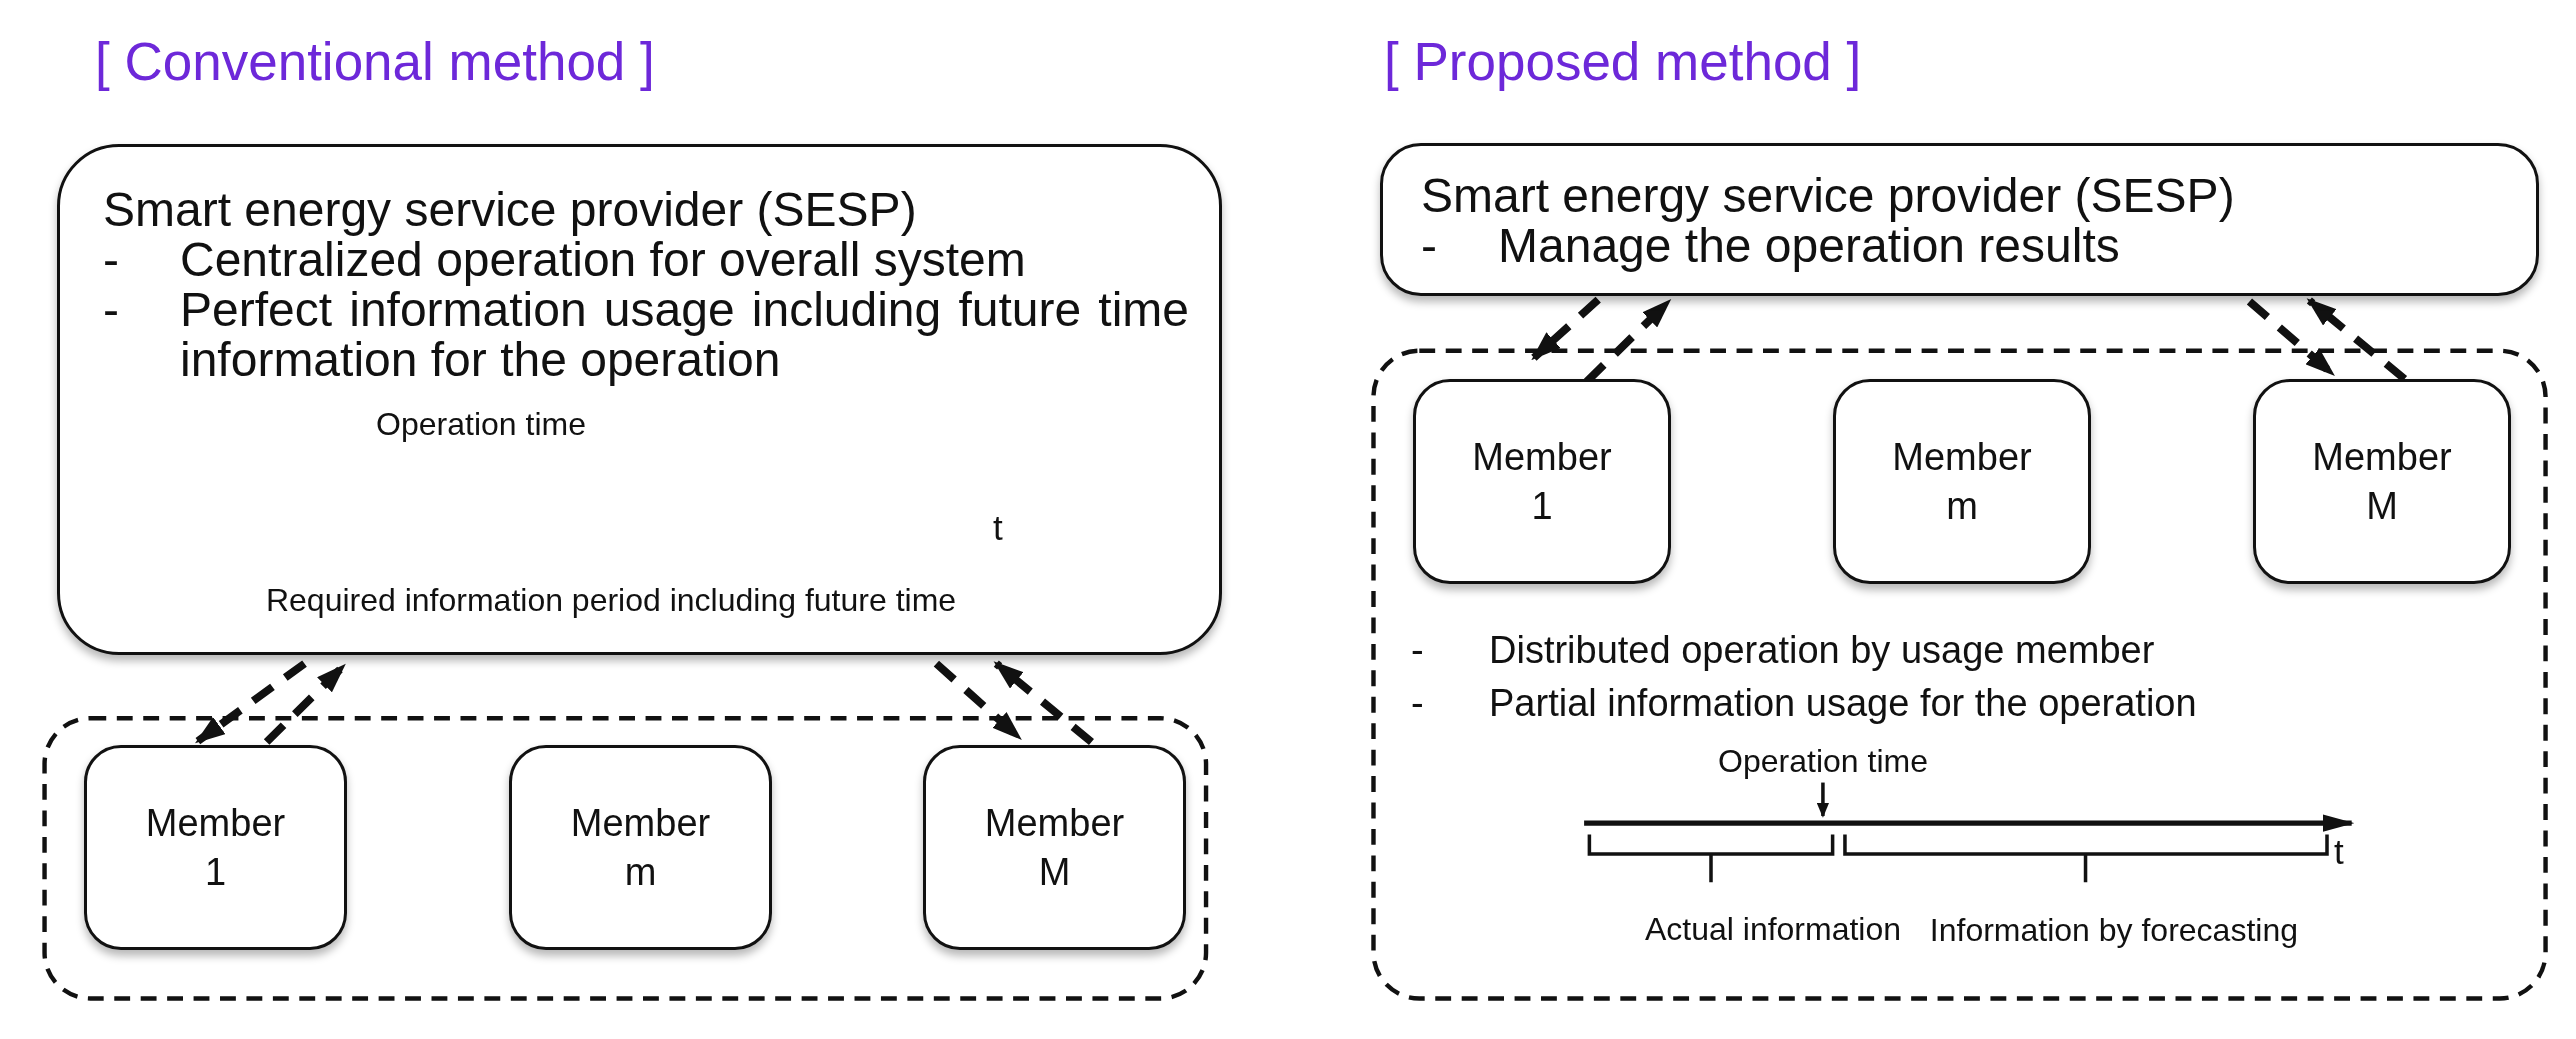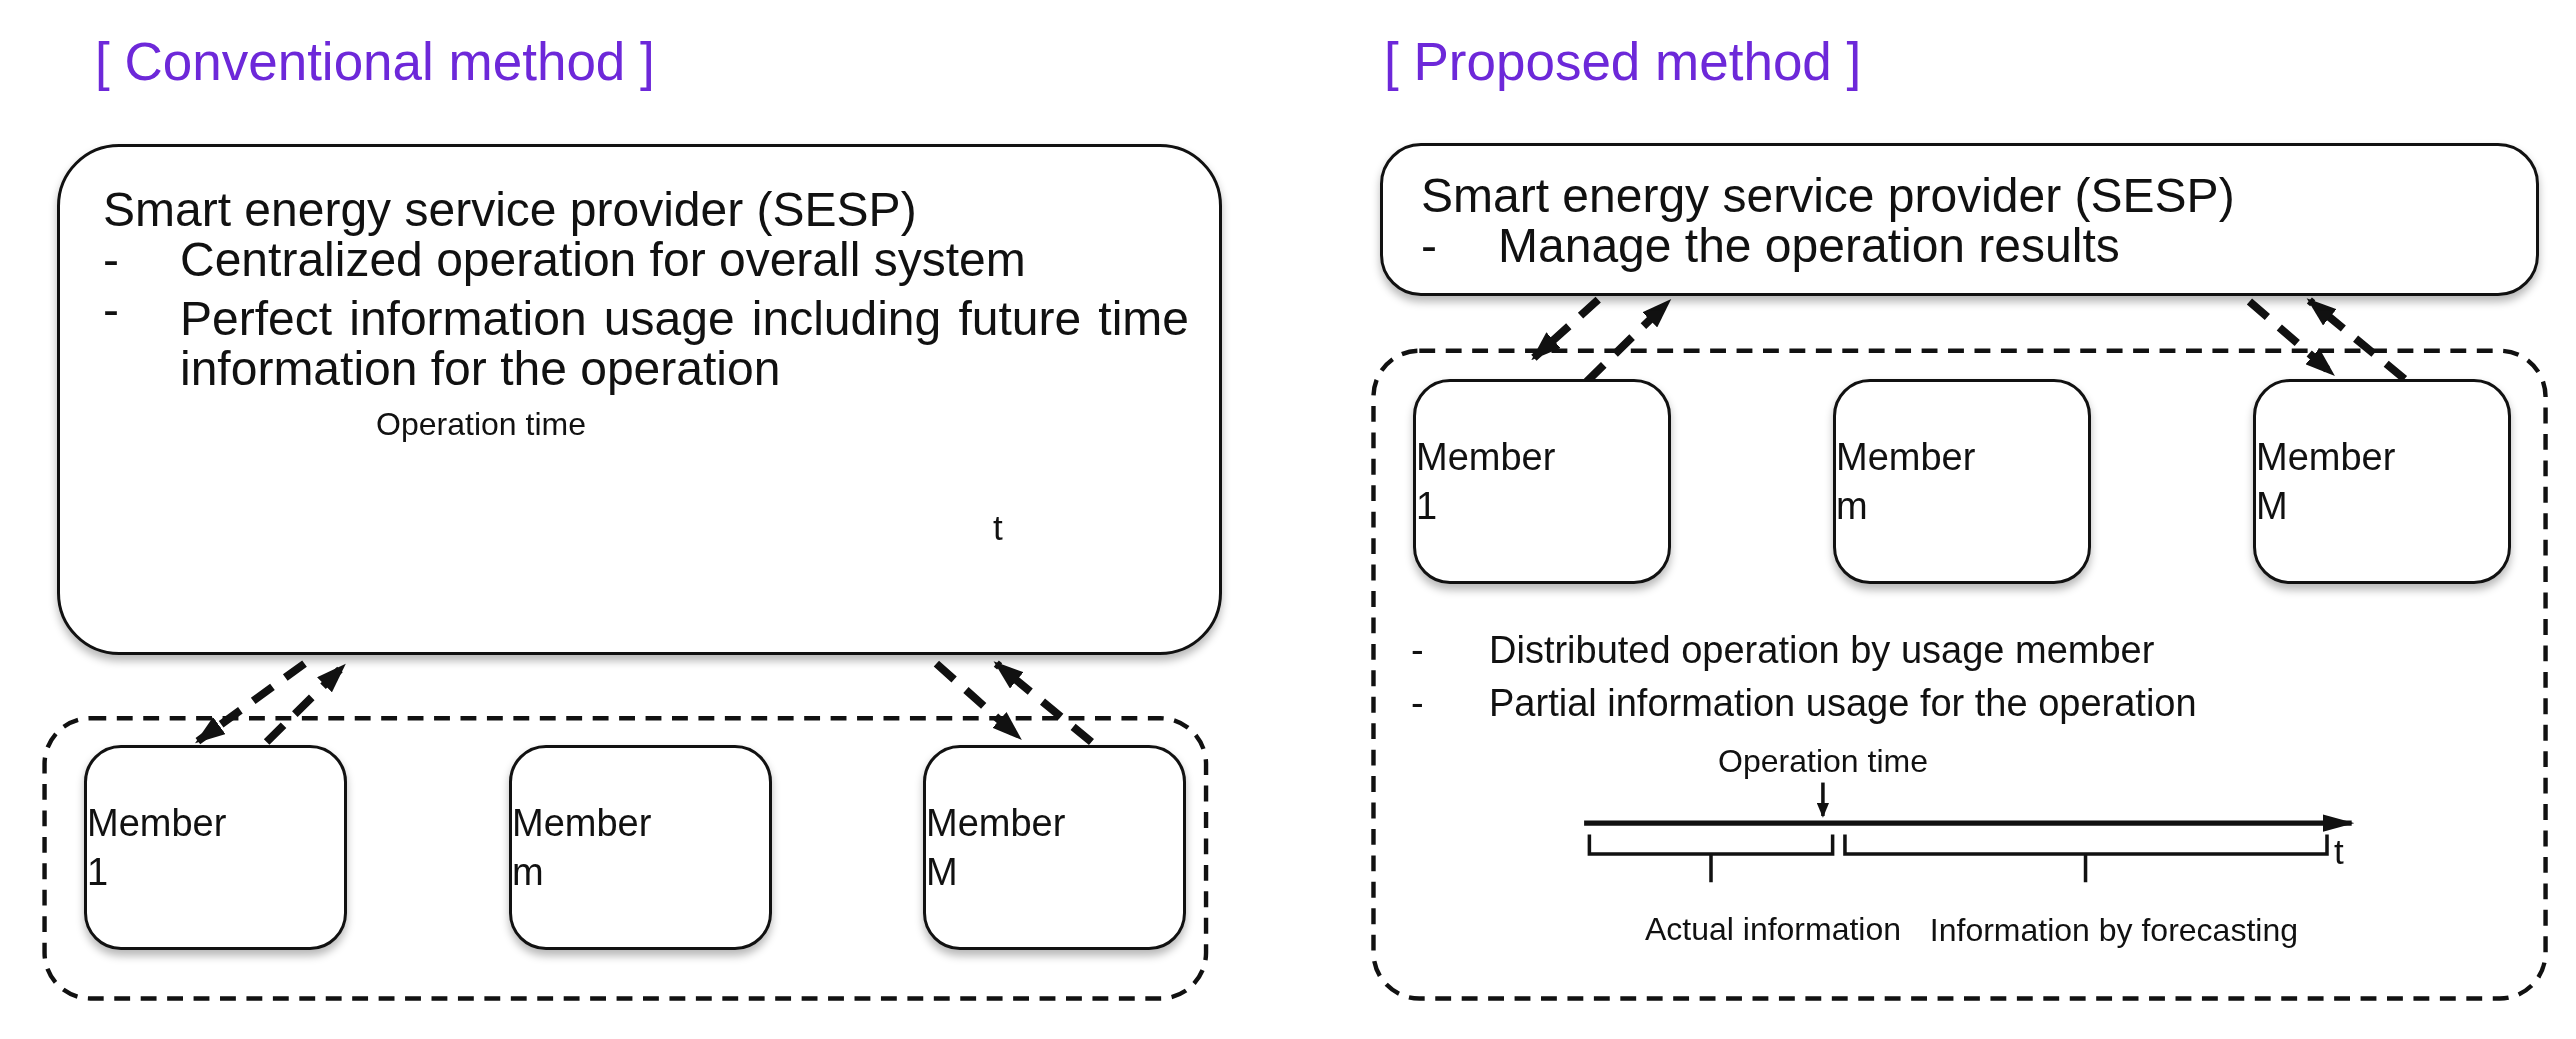--- a/index.html
+++ b/index.html
@@ -21,29 +21,29 @@
   .solid-box{
     position:absolute;
     border:3.5px solid #111111;
     background:#ffffff;
     box-shadow:0 5.3px 8px rgba(0,0,0,0.28);
     box-sizing:border-box;
   }
   .sesp-left{left:57px;top:144px;width:1165px;height:511px;border-radius:62px;}
   .sesp-right{left:1380px;top:143px;width:1159px;height:153px;border-radius:41px;}
   .member{
-    display:flex;flex-direction:column;align-items:flex-start;justify-content:center;
+    display:flex;flex-direction:column;align-items:center;justify-content:center;
     border-radius:37px;
     font-size:38px;line-height:49px;text-align:center;
   }
   .boxtext{font-size:48px;line-height:50px;}
   .boxtext .row{display:flex;}
   .boxtext .dash{width:77px;flex:0 0 77px;}
   .boxtext .btext{flex:1;}
-  .jline{text-align:justify;text-align-last:justify;margin-top:9px;}
+  .jline{text-align:justify;text-align-last:justify;}
   .smalllabel{font-size:32px;line-height:35px;text-align:center;}
   .tlabel{font-size:35px;line-height:35px;}
   .g-bullets{font-size:38px;line-height:53px;}
   .g-bullets .row{display:flex;}
   .g-bullets .dash{width:78px;flex:0 0 78px;}
   svg.overlay{position:absolute;left:0;top:0;}
   .stroke{stroke:#111111;fill:none;}
 </style>
 </head>
 <body>
@@ -102,20 +102,21 @@
         <div class="jline">Perfect information usage including future time</div>
         <div>information for the operation</div>
       </span>
     </div>
   </div>
 
   <div class="abs smalllabel" style="left:349px;top:407px;width:264px;">Operation time</div>
 
   <div class="abs tlabel" style="left:993px;top:510px;">t</div>
 
+  <div class="abs smalllabel" style="left:223px;top:583px;width:776px;">Required information period including future time</div>
 
   <div class="solid-box member" style="left:84px;top:745px;width:263px;height:205px;">
     <div>Member</div>
     <div>1</div>
   </div>
   <div class="solid-box member" style="left:509px;top:745px;width:263px;height:205px;">
     <div>Member</div>
     <div>m</div>
   </div>
   <div class="solid-box member" style="left:923px;top:745px;width:263px;height:205px;">

